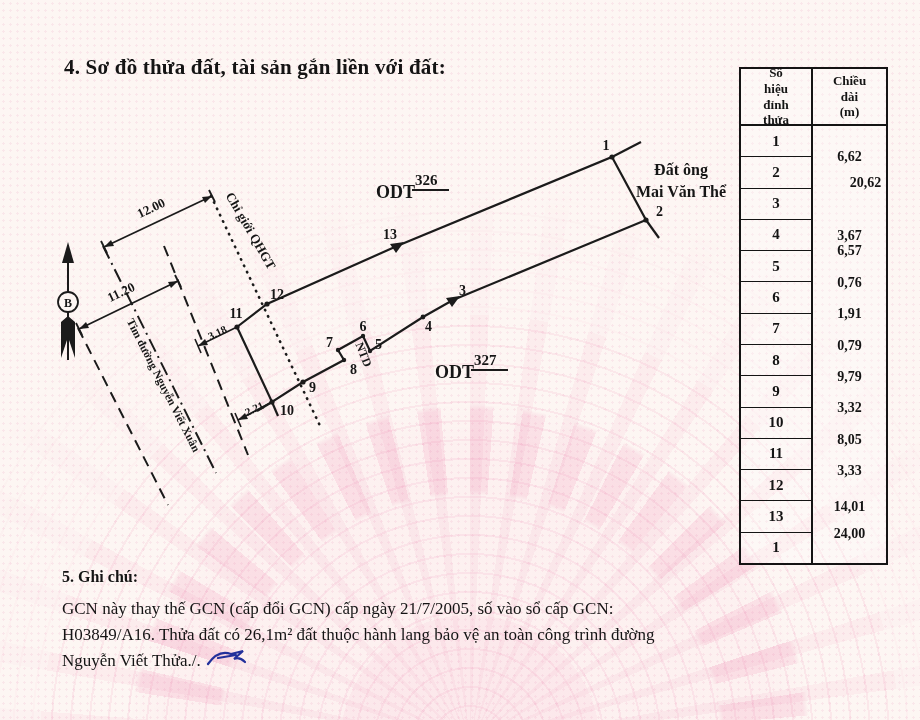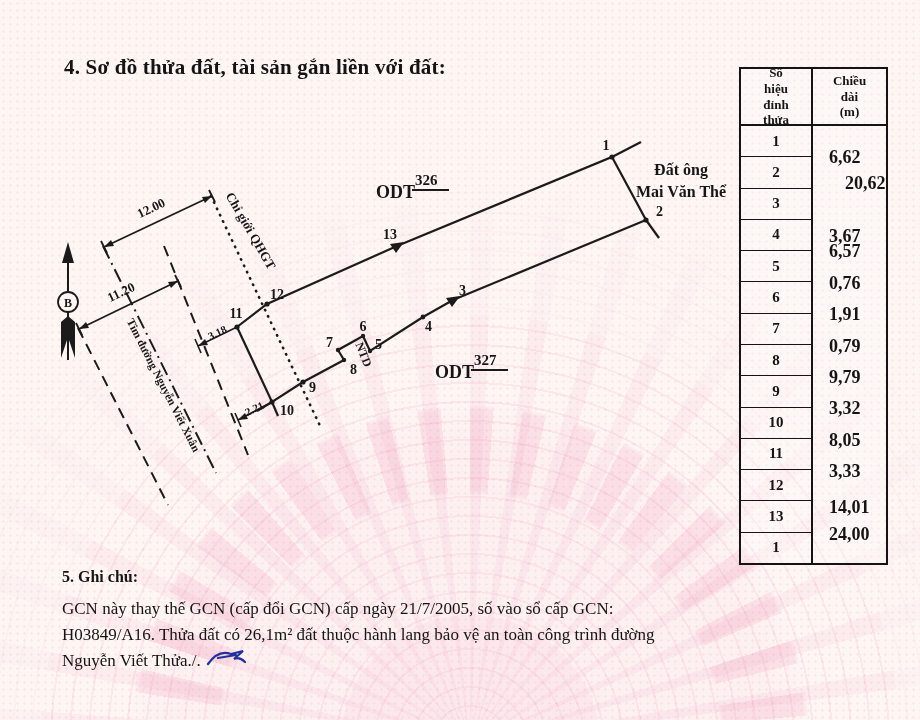--- a/index.html
+++ b/index.html
@@ -61,21 +61,21 @@
   .vt-hc2{flex:1;}
   .vt-body{flex:1; display:flex; position:relative;}
   .vertex-col{width:72px; border-right:2px solid #141414; display:flex; flex-direction:column; box-sizing:border-box;}
   .vcell{
     flex:1; border-bottom:1.6px solid #141414;
     display:flex; align-items:center; justify-content:center;
     font-weight:bold; font-size:15px;
   }
   .vcell:last-child{border-bottom:none;}
   .length-col{position:relative; flex:1;}
-  .lval{position:absolute; width:100%; text-align:left; font-weight:bold; font-size:18px; height:20px; line-height:20px;margin-left:16px;}
+  .lval{position:absolute; width:100%; text-align:center; font-weight:bold; font-size:14px; height:20px; line-height:20px;}
   
   .diagram{position:absolute; inset:0;}
   .diagram text{font-family:"Liberation Serif","DejaVu Serif",serif; fill:#161616;}
   .vlabel{font-size:14px; font-weight:bold;}
   .dimtext{font-size:13px; font-weight:bold;}
   .dimtext-sm{font-size:11px; font-weight:bold;}
   .odt{font-size:18px; font-weight:bold;}
   .odtnum{font-size:15px; font-weight:bold;}
   .neigh{font-size:16px; font-weight:bold;}
   .roadname{font-size:11.5px; font-weight:bold;}

